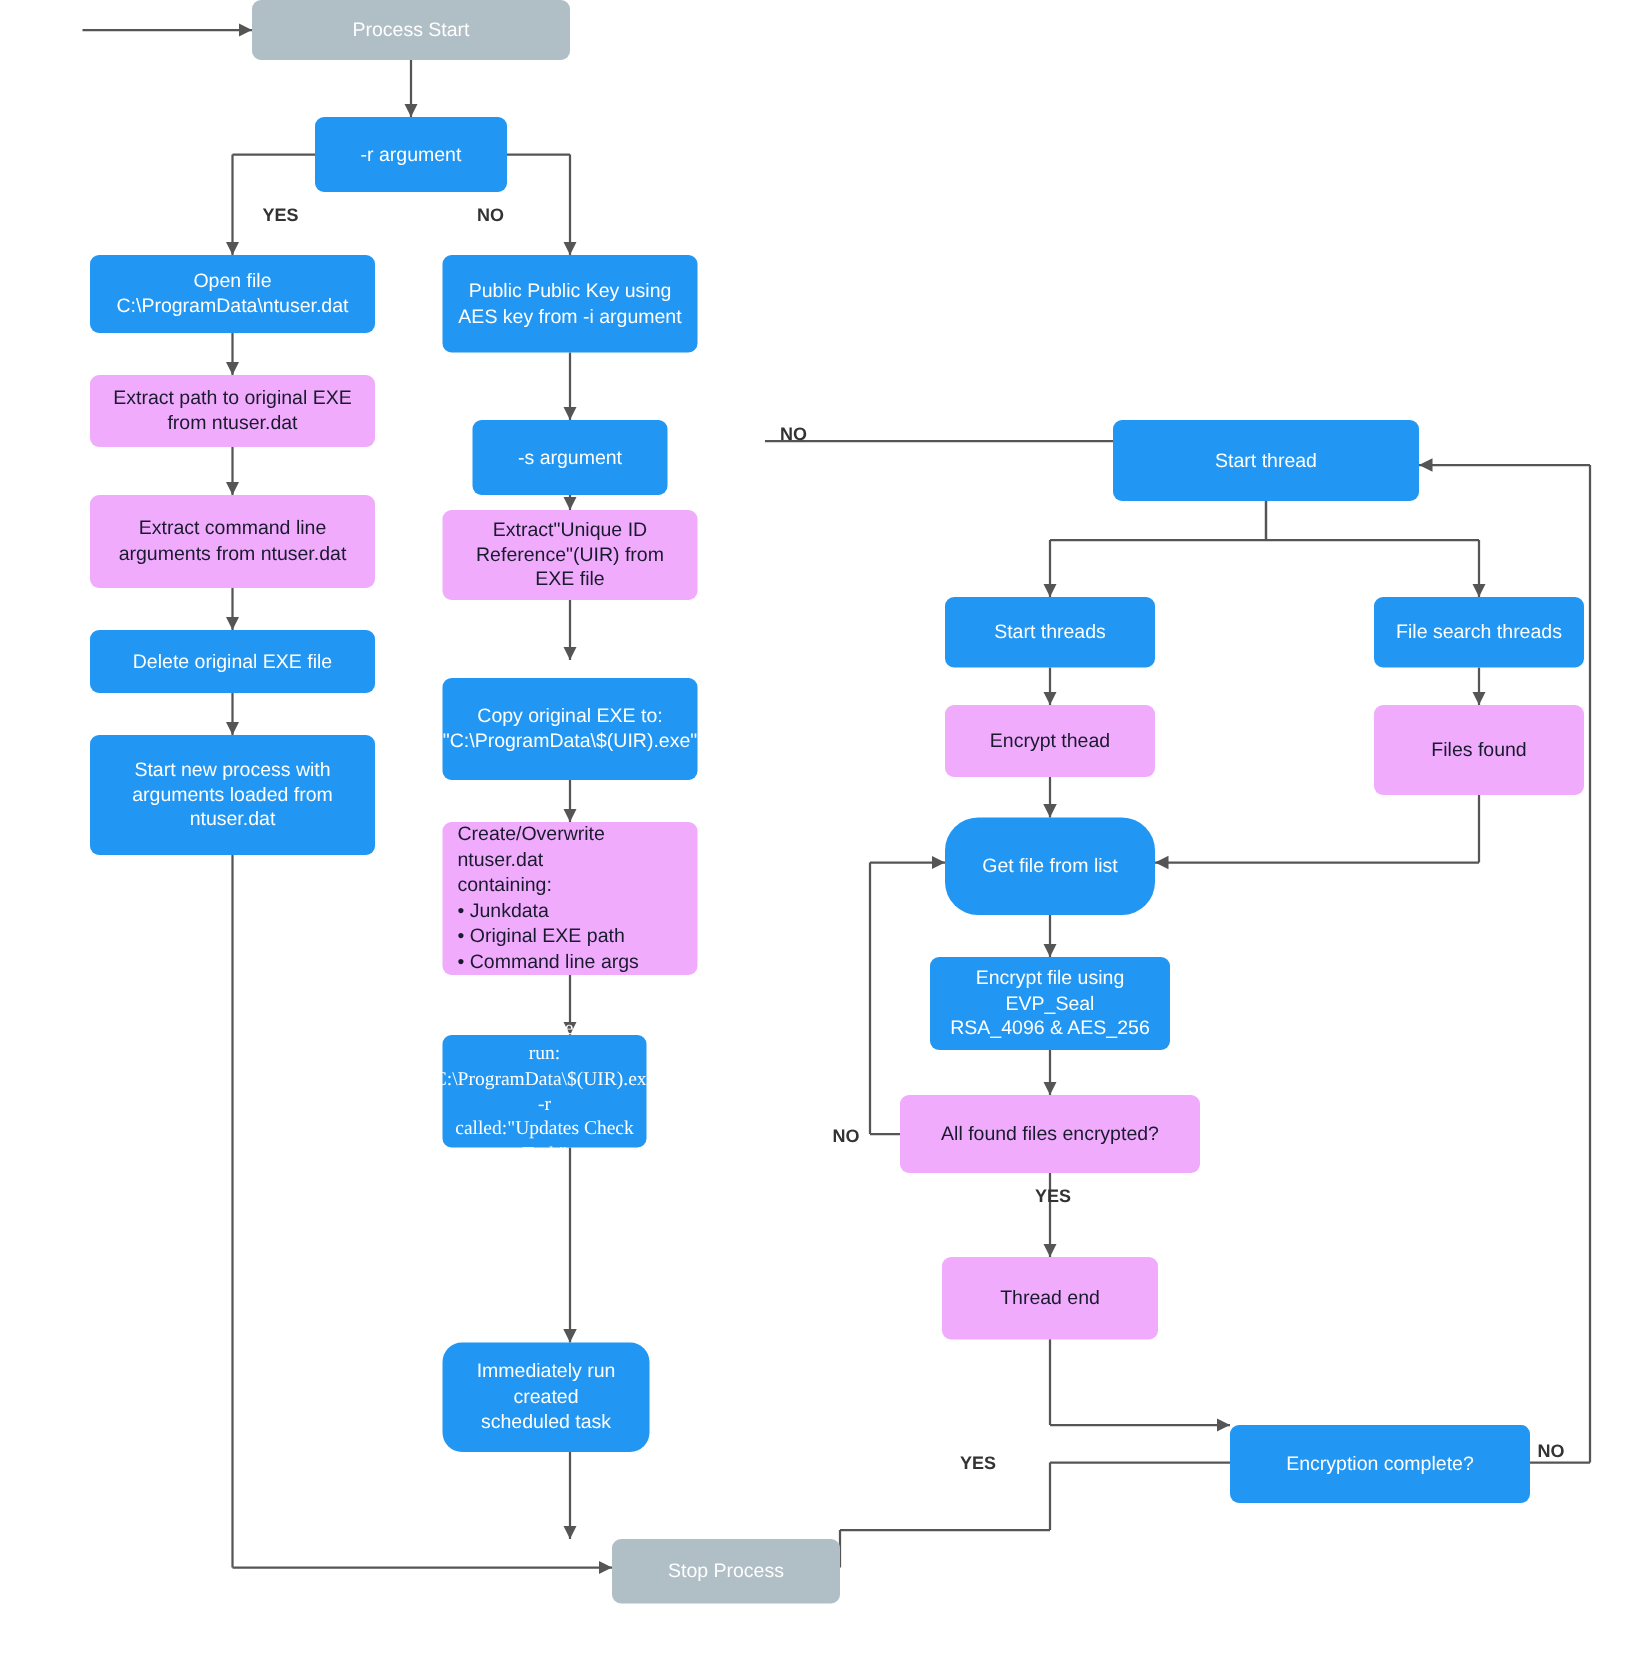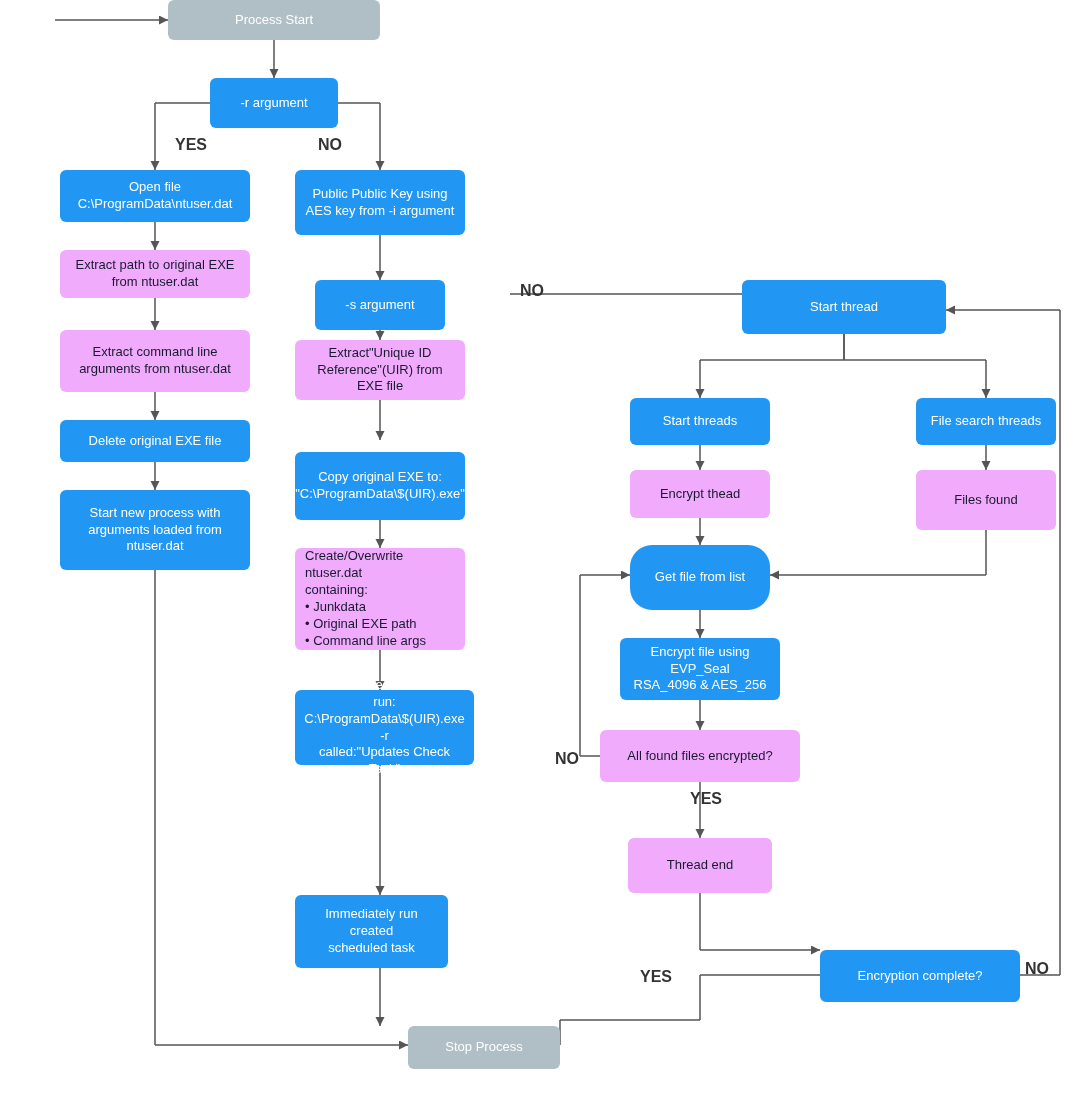--- a/index.html
+++ b/index.html
@@ -33,21 +33,21 @@
       background: #f0abfc;
       color: #1a1a2e;
     }
     .node-gray {
       background: #b0bec5;
       color: #fff;
       font-weight: 500;
     }
     .label {
       position: absolute;
-      font-size: 16px;
+      font-size: 12px;
       color: #333;
       font-weight: 600;
       text-align: right;
     }
     svg.arrows {
       position: absolute;
       top: 0; left: 0;
       width: 1088px;
       height: 1110px;
       pointer-events: none;
@@ -215,27 +215,27 @@
   </div>
 
   <div class="node node-light" style="left:295px; top:548px; width:170px; height:102px;">
     <span style="white-space:pre-line; text-align:left;">Create/Overwrite ntuser.dat
 containing:
 • Junkdata
 • Original EXE path
 • Command line args</span>
   </div>
 
-  <div class="node node-blue" style="left:295px; top:690px; width:179px; height:75px;">
+  <div class="node node-blue" style="left:295px; top:690px; width:136px; height:75px;font-family:Liberation Serif, serif;">
     <span style="white-space:pre-line;">Create scheduled task to run:
 C:\ProgramData\$(UIR).exe -r
 called:"Updates Check Task"</span>
   </div>
 
-  <div class="node node-blue" style="left:295px; top:895px; width:153px; height:73px;">
+  <div class="node node-blue" style="left:295px; top:895px; width:138px; height:73px;border-radius:13px;">
     <span style="white-space:pre-line;">Immediately run created
 scheduled task</span>
   </div>
 
   <div class="node node-gray" style="left:408px; top:1026px; width:152px; height:43px;">
     <span>Stop Process</span>
   </div>
 
   <div class="node node-blue" style="left:742px; top:280px; width:204px; height:54px;">
     <span>Start thread</span>

